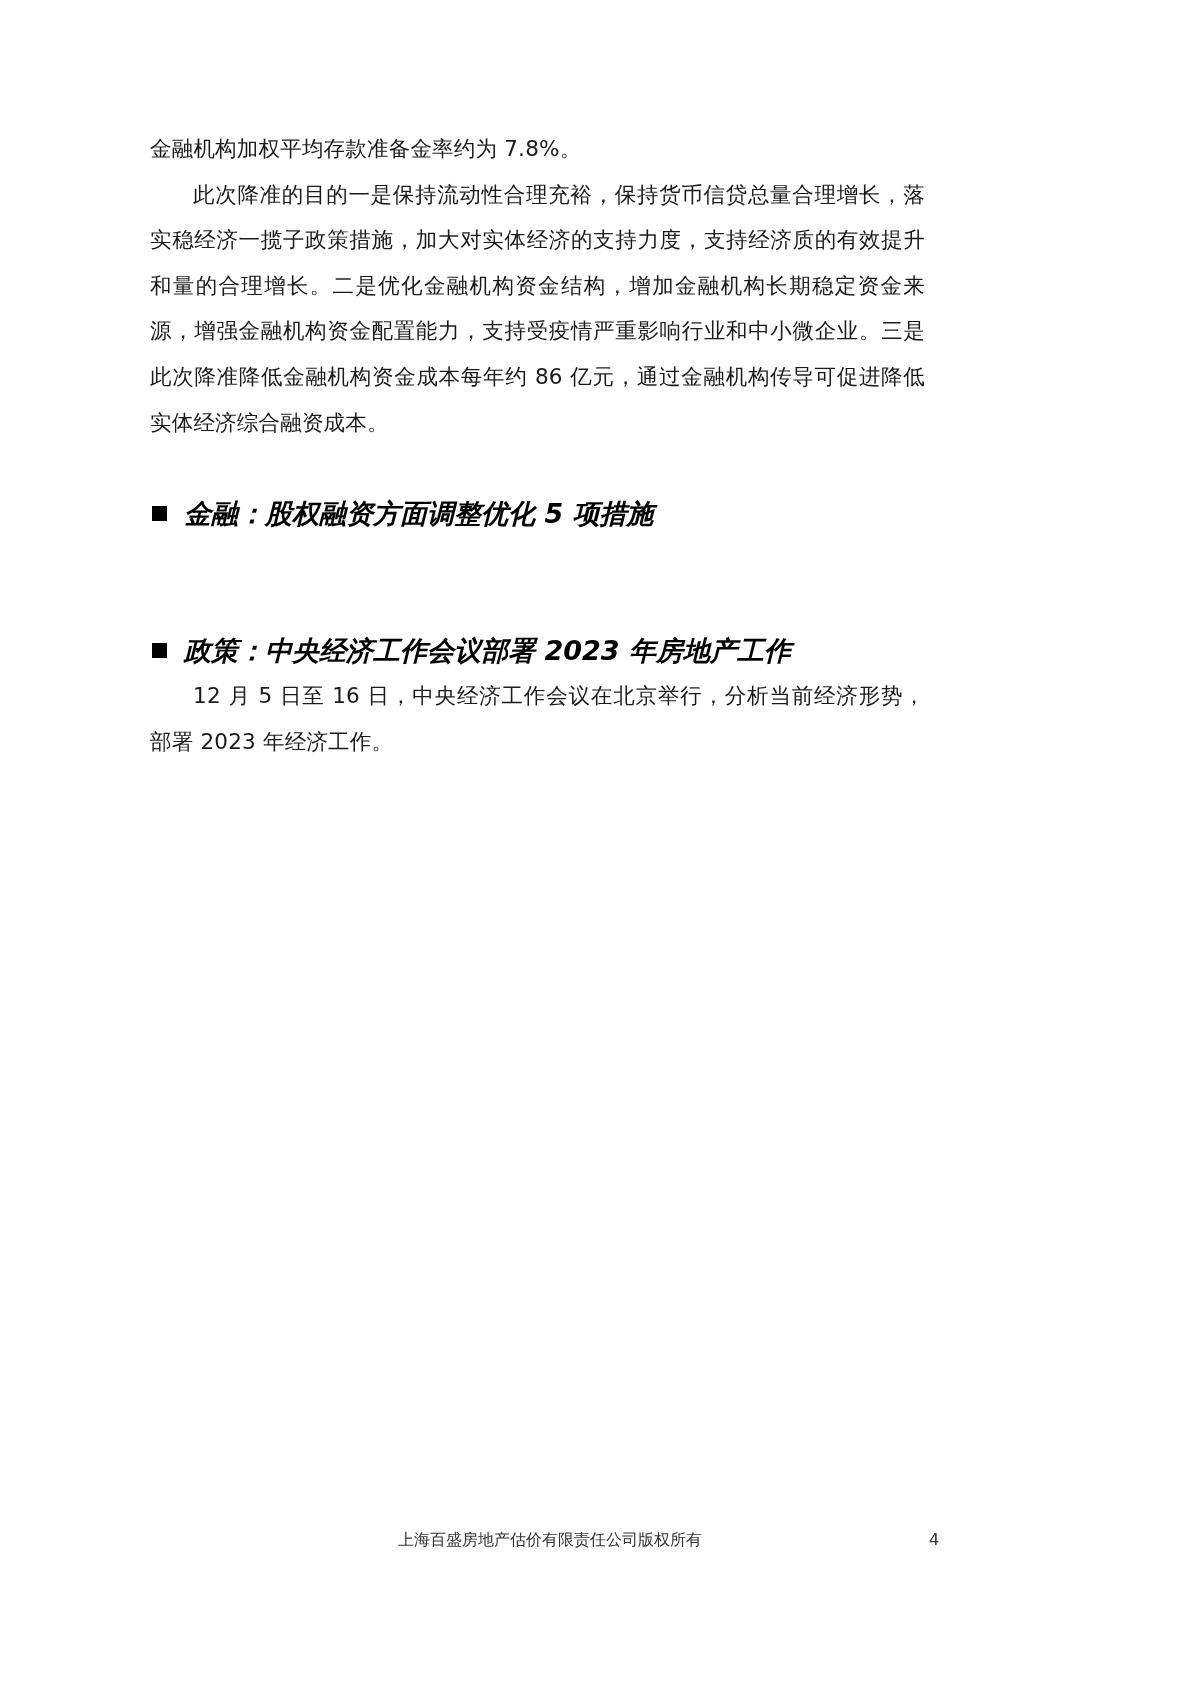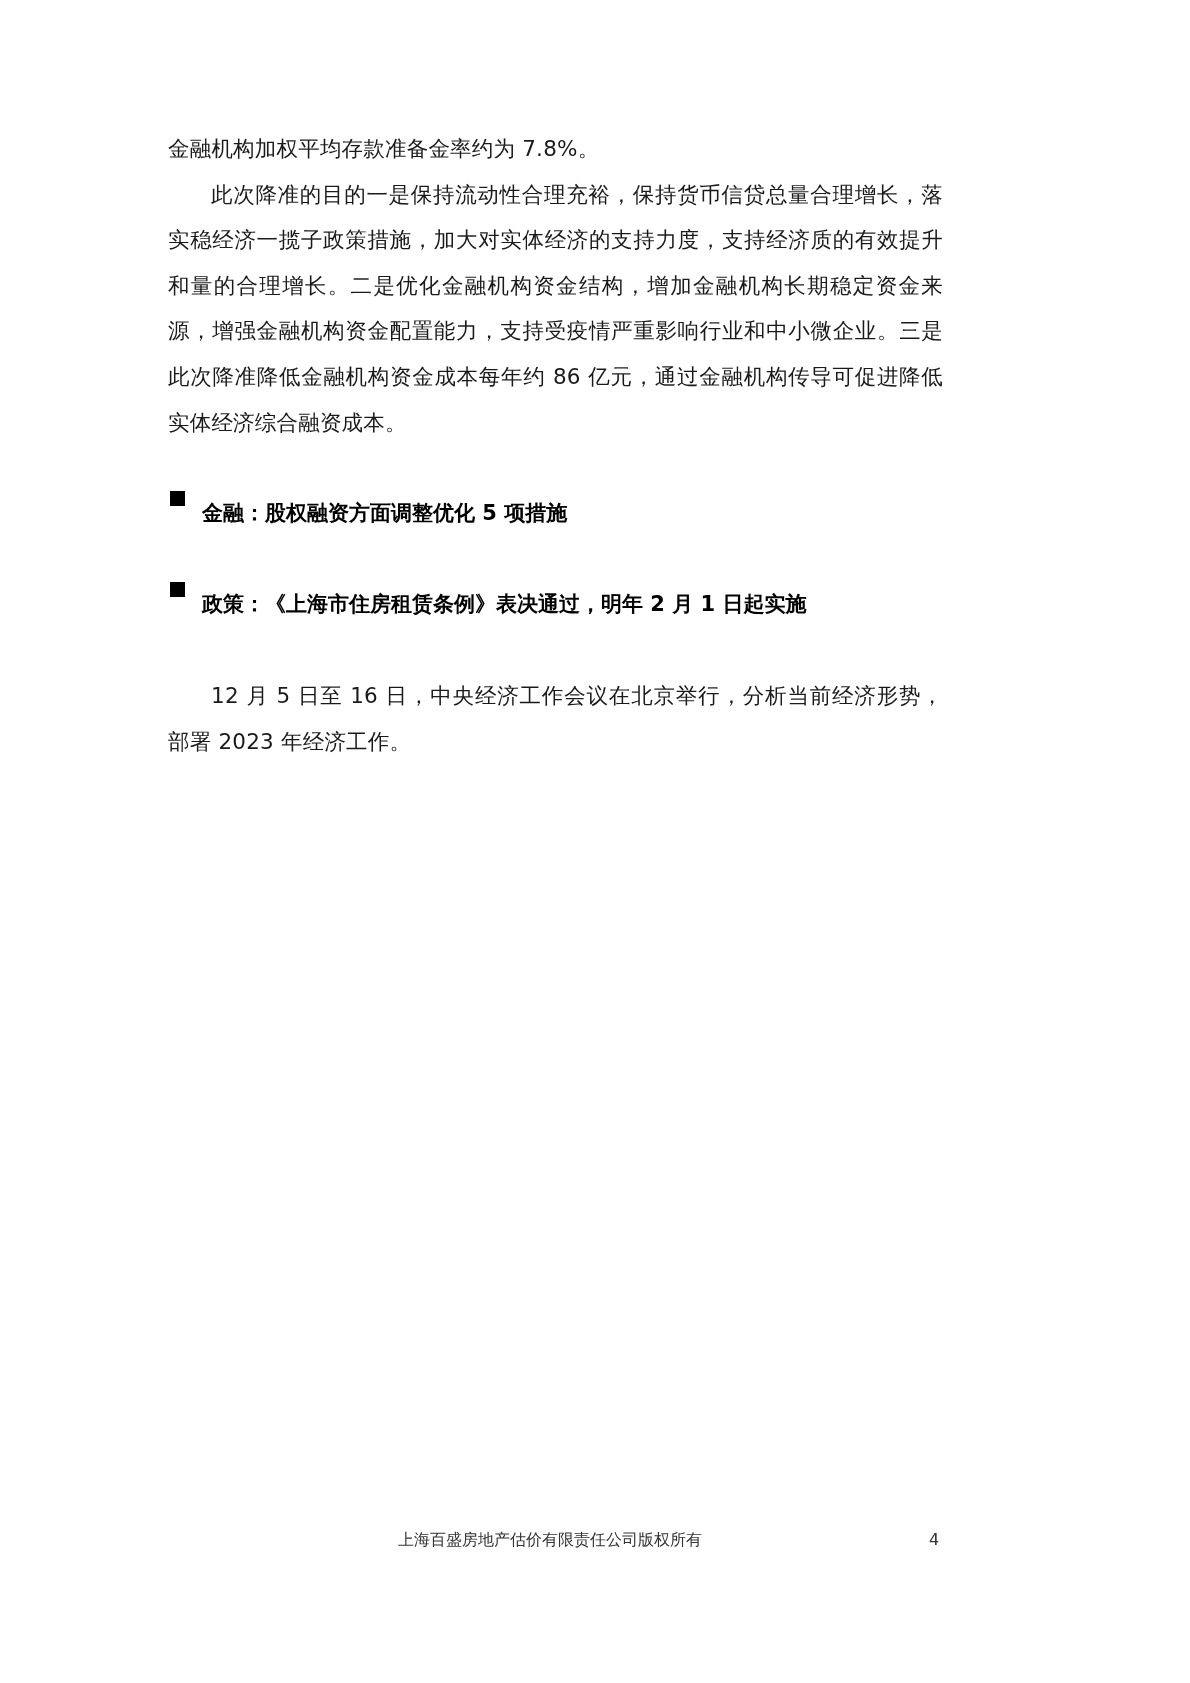--- a/index.html
+++ b/index.html
@@ -10,42 +10,44 @@
     body {
       width: 1190px;
       height: 1683px;
       position: relative;
       overflow: hidden;
       font-family: "DejaVu Sans", "Liberation Sans", sans-serif;
       color: #1a1a1a;
     }
     .page {
       position: absolute;
-      left: 168px;
+      left: 150px;
       top: 126px;
       width: 775px;
     }
     .para {
       font-size: 21.5px;
       line-height: 45.6px;
       margin: 0;
       text-align: justify;
       text-justify: inter-ideograph;
       letter-spacing: 0.2px;
     }
     .para.indent {
       text-indent: 2em;
     }
     .heading {
-      font-size: 21px;
+      font-size: 27px;
       font-weight: bold;
       line-height: 45.6px;
       margin: 0;
       display: flex;
+      align-items: center;
       color: #000;
+      font-style: italic;
     }
     .heading .square {
       display: inline-block;
       width: 15px;
       height: 15px;
       background: #000;
       margin-right: 17px;
       margin-left: 2px;
     }
     .gap {
@@ -82,27 +84,27 @@
 
   <div class="gap"></div>
 
   <div class="heading">
     <span class="square"></span>
     <span>金融：股权融资方面调整优化 5 项措施</span>
   </div>
 
   <div class="gap"></div>
 
-  <div class="heading">
-    <span class="square"></span>
-    <span>政策：《上海市住房租赁条例》表决通过，明年 2 月 1 日起实施</span>
-  </div>
 
   <div class="gap"></div>
 
+  <div class="heading">
+    <span class="square"></span>
+    <span>政策：中央经济工作会议部署 2023 年房地产工作</span>
+  </div>
   <p class="para indent">12 月 5 日至 16 日，中央经济工作会议在北京举行，分析当前经济形势，部署 2023 年经济工作。</p>
 
 </div>
 
 <div class="footer">
   <span class="copyright">上海百盛房地产估价有限责任公司版权所有</span>
   <span class="page-number">4</span>
 </div>
 
 </body></html>

